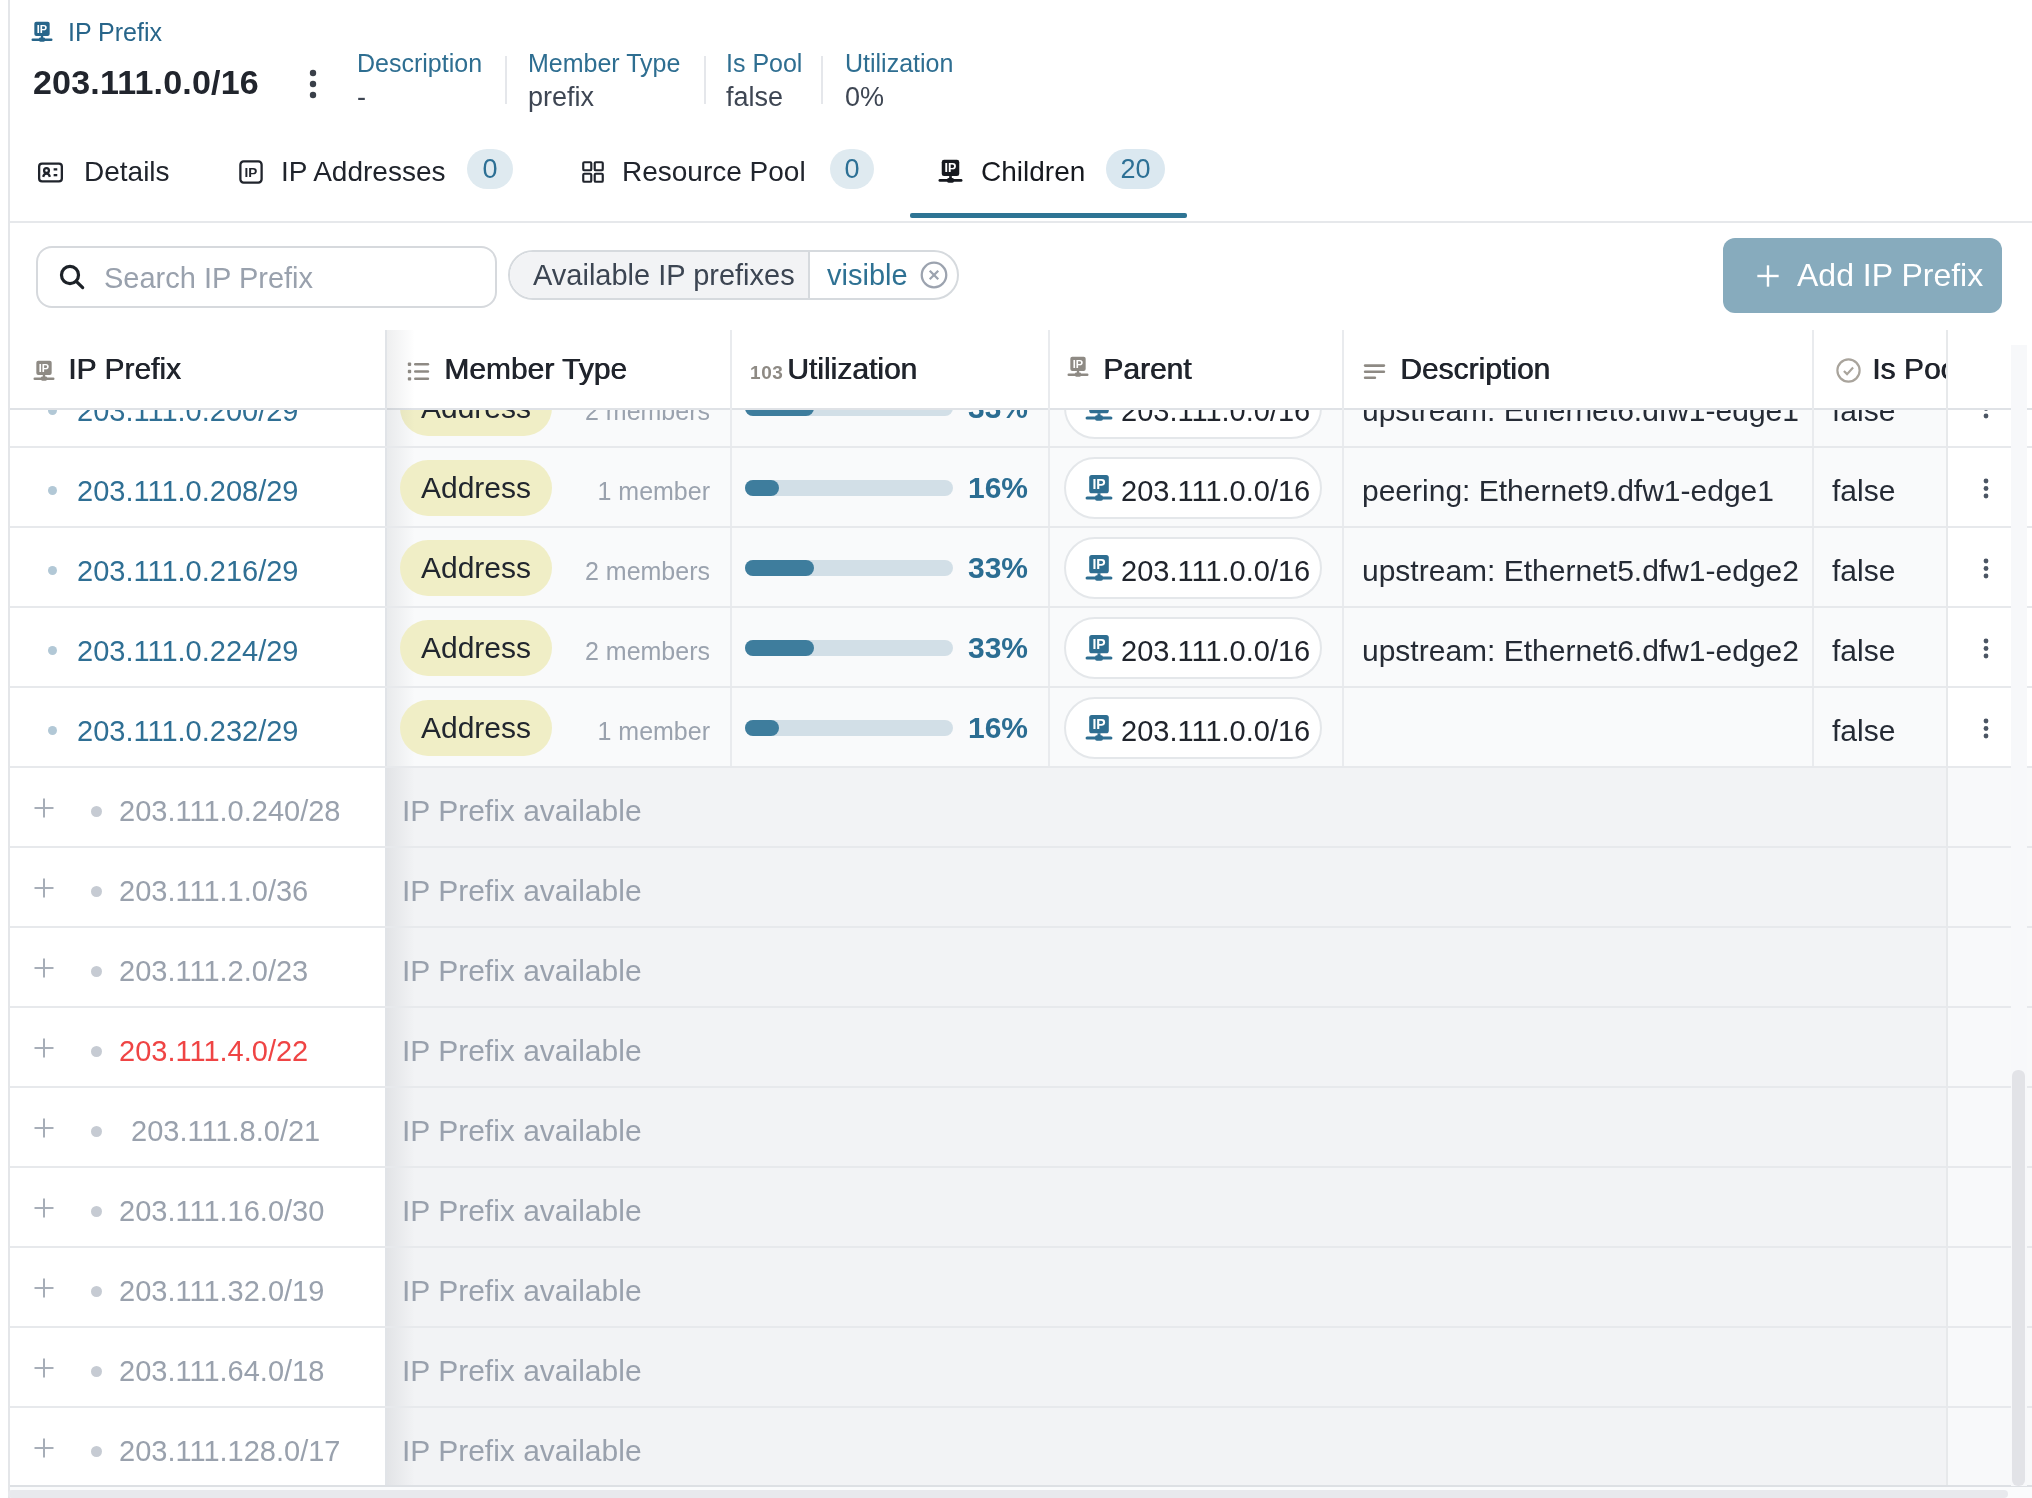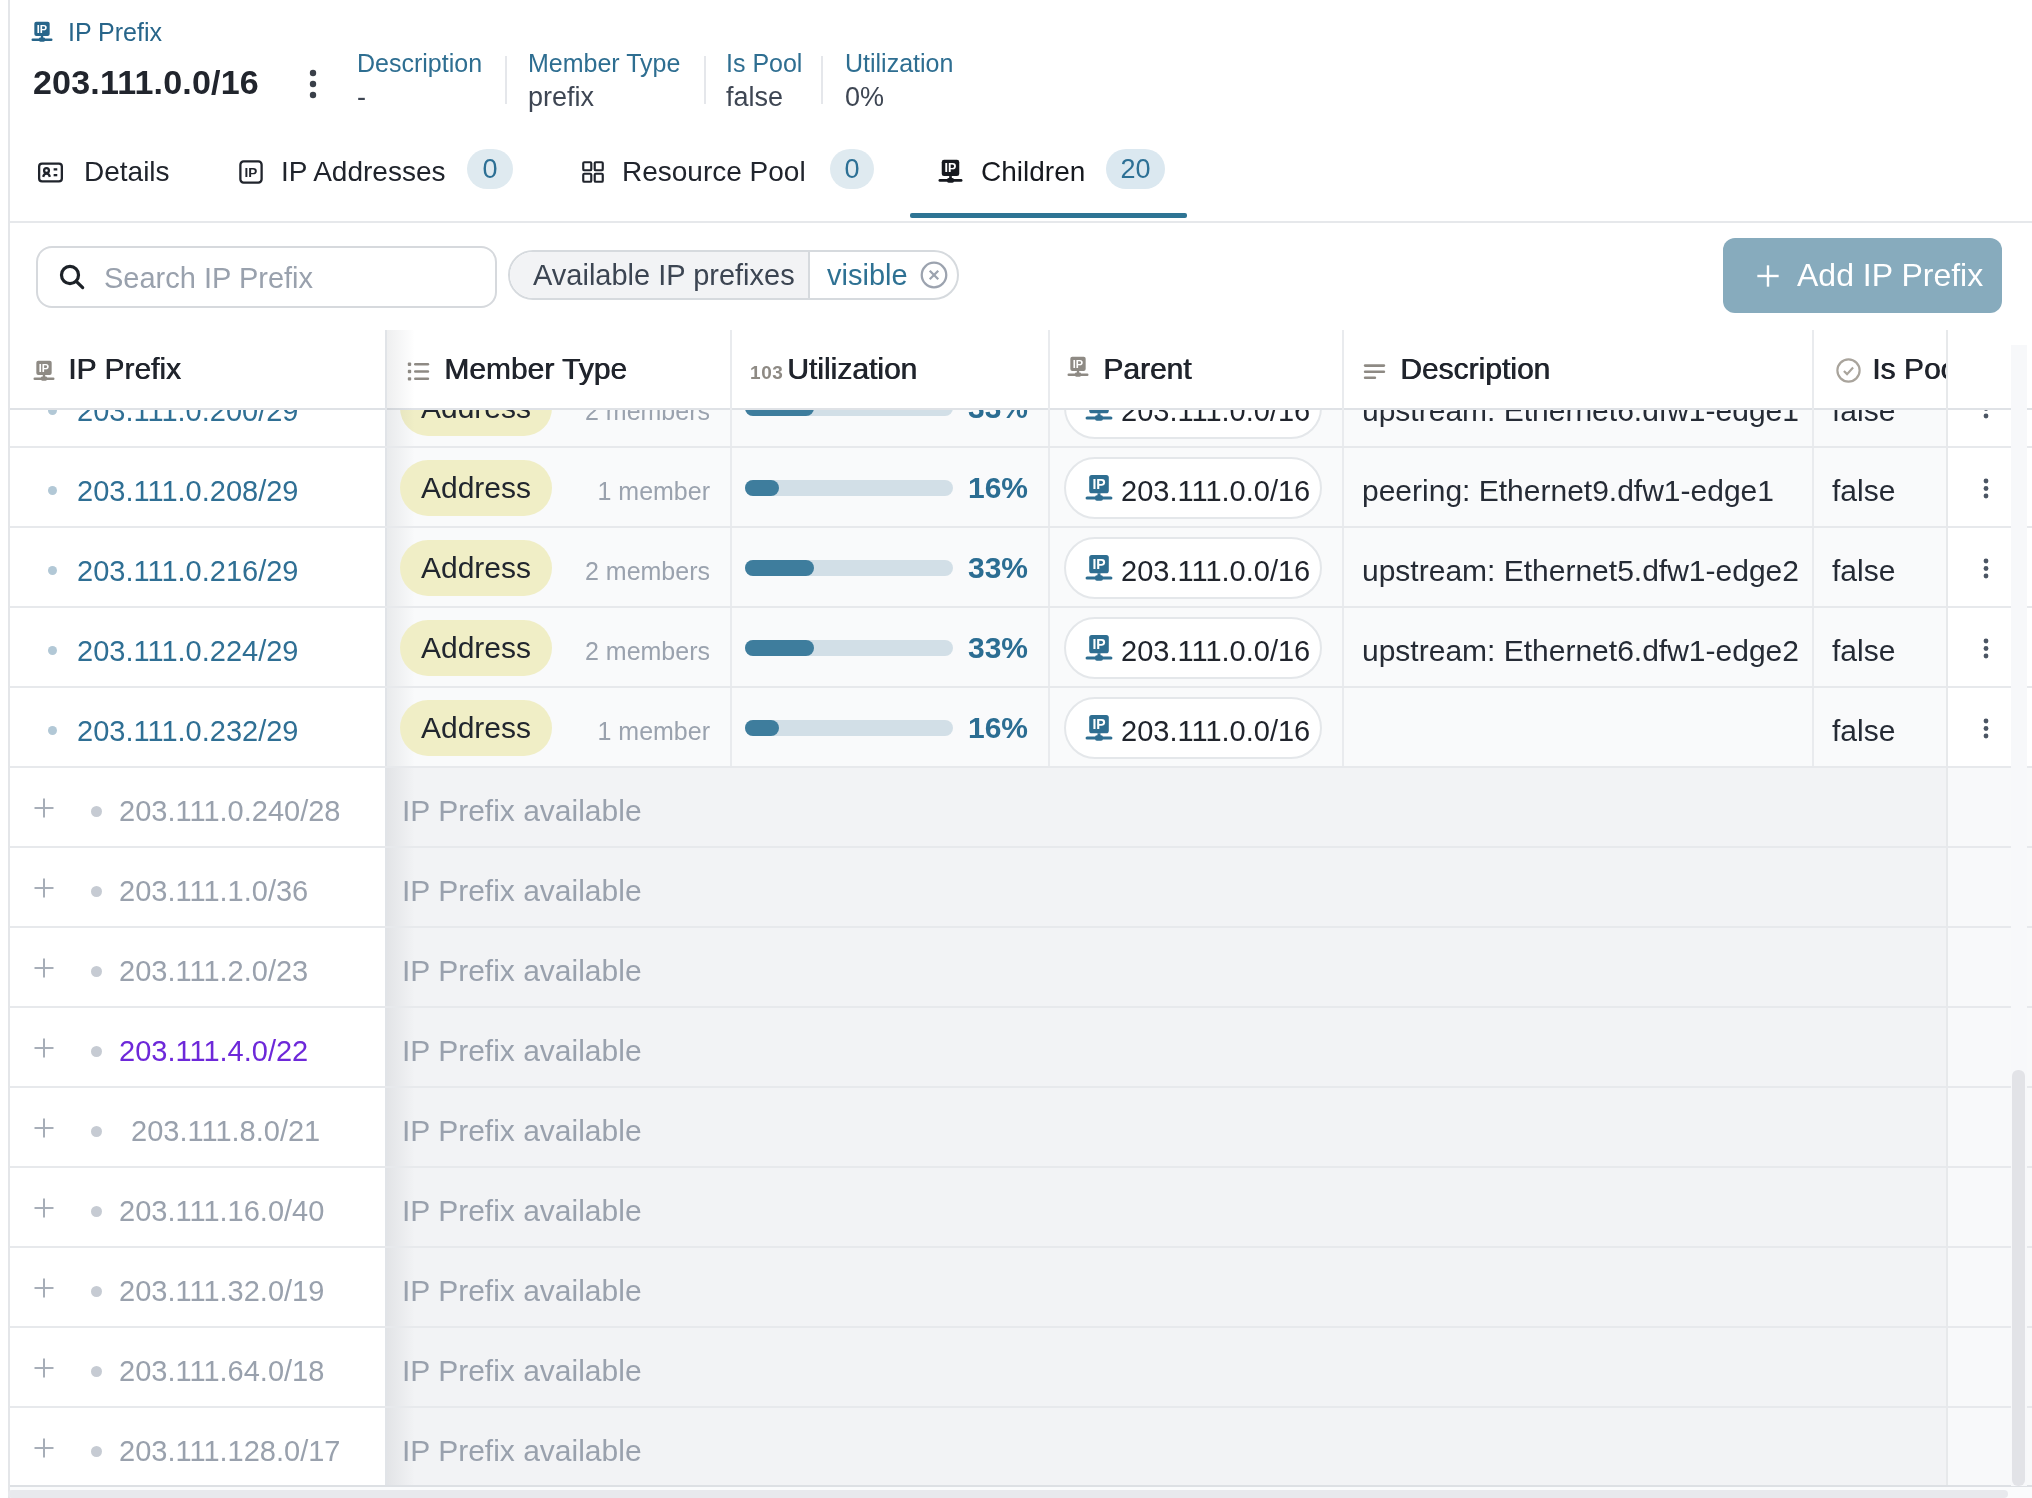--- a/index.html
+++ b/index.html
@@ -273,35 +273,35 @@
         <line x1="2.5" y1="12" x2="21.5" y2="12"></line>
       </svg>
       <div class="a" style="left:81px;top:636px;width:11px;height:11px;border-radius:50%;background:#c6cbd3"></div>
       <div class="t" style="left:109px;top:621px;height:40px;line-height:40px;font-size:29px;color:#99a1ad">203.111.2.0/23</div>
       <div class="t" style="left:392px;top:621px;height:40px;line-height:40px;font-size:30px;color:#99a1ad">IP Prefix available</div>
 <svg class="a" style="left:22px;top:706px" width="24" height="24" viewBox="0 0 24 24" fill="none" stroke="#a7aeb8" stroke-width="2">
 <line x1="12" y1="2.5" x2="12" y2="21.5"></line>
         <line x1="2.5" y1="12" x2="21.5" y2="12"></line>
       </svg>
       <div class="a" style="left:81px;top:716px;width:11px;height:11px;border-radius:50%;background:#c6cbd3"></div>
-      <div class="t" style="left:109px;top:701px;height:40px;line-height:40px;font-size:29px;color:#6d28d9">203.111.4.0/22</div>
+      <div class="t" style="left:109px;top:701px;height:40px;line-height:40px;font-size:29px;color:#ef4444">203.111.4.0/22</div>
       <div class="t" style="left:392px;top:701px;height:40px;line-height:40px;font-size:30px;color:#99a1ad">IP Prefix available</div>
 <svg class="a" style="left:22px;top:786px" width="24" height="24" viewBox="0 0 24 24" fill="none" stroke="#a7aeb8" stroke-width="2">
 <line x1="12" y1="2.5" x2="12" y2="21.5"></line>
         <line x1="2.5" y1="12" x2="21.5" y2="12"></line>
       </svg>
       <div class="a" style="left:81px;top:796px;width:11px;height:11px;border-radius:50%;background:#c6cbd3"></div>
       <div class="t" style="left:121px;top:781px;height:40px;line-height:40px;font-size:29px;color:#99a1ad">203.111.8.0/21</div>
       <div class="t" style="left:392px;top:781px;height:40px;line-height:40px;font-size:30px;color:#99a1ad">IP Prefix available</div>
 <svg class="a" style="left:22px;top:866px" width="24" height="24" viewBox="0 0 24 24" fill="none" stroke="#a7aeb8" stroke-width="2">
 <line x1="12" y1="2.5" x2="12" y2="21.5"></line>
         <line x1="2.5" y1="12" x2="21.5" y2="12"></line>
       </svg>
       <div class="a" style="left:81px;top:876px;width:11px;height:11px;border-radius:50%;background:#c6cbd3"></div>
-      <div class="t" style="left:109px;top:861px;height:40px;line-height:40px;font-size:29px;color:#99a1ad">203.111.16.0/40</div>
+      <div class="t" style="left:109px;top:861px;height:40px;line-height:40px;font-size:29px;color:#99a1ad">203.111.16.0/30</div>
       <div class="t" style="left:392px;top:861px;height:40px;line-height:40px;font-size:30px;color:#99a1ad">IP Prefix available</div>
 <svg class="a" style="left:22px;top:946px" width="24" height="24" viewBox="0 0 24 24" fill="none" stroke="#a7aeb8" stroke-width="2">
 <line x1="12" y1="2.5" x2="12" y2="21.5"></line>
         <line x1="2.5" y1="12" x2="21.5" y2="12"></line>
       </svg>
       <div class="a" style="left:81px;top:956px;width:11px;height:11px;border-radius:50%;background:#c6cbd3"></div>
       <div class="t" style="left:109px;top:941px;height:40px;line-height:40px;font-size:29px;color:#99a1ad">203.111.32.0/19</div>
       <div class="t" style="left:392px;top:941px;height:40px;line-height:40px;font-size:30px;color:#99a1ad">IP Prefix available</div>
 <svg class="a" style="left:22px;top:1026px" width="24" height="24" viewBox="0 0 24 24" fill="none" stroke="#a7aeb8" stroke-width="2">
 <line x1="12" y1="2.5" x2="12" y2="21.5"></line>

